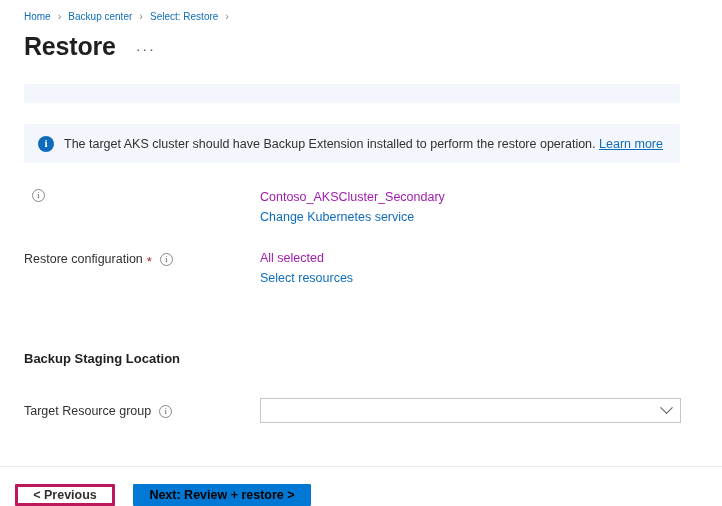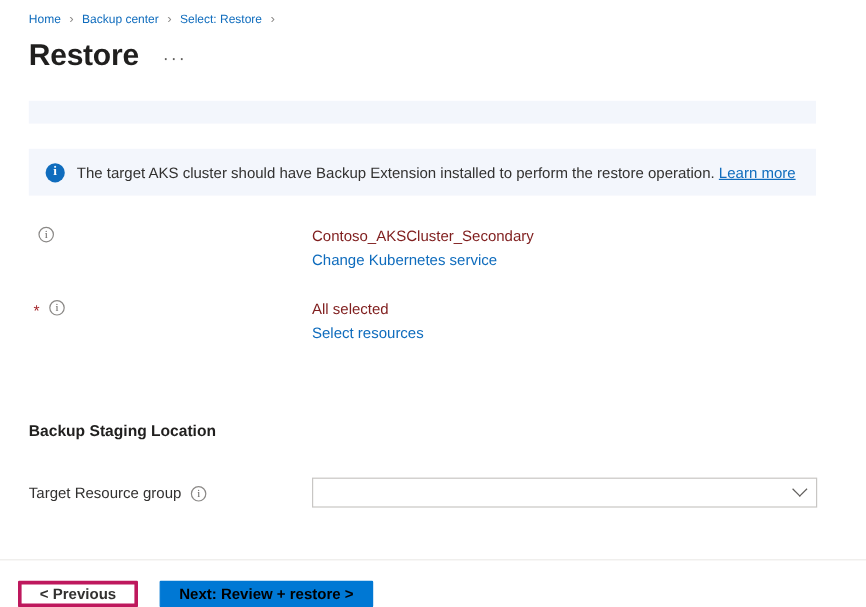--- a/index.html
+++ b/index.html
@@ -161,21 +161,21 @@
     margin-left: 8px;
     line-height: 1;
     cursor: pointer;
   }
   .field-value-col {
     display: flex;
     flex-direction: column;
   }
   .value-text {
     font-size: 12.5px;
-    color: #7f1d1d;
+    color: #a21caf;
     line-height: 19px;
   }
   .value-link {
     font-size: 12.5px;
     color: #0f6cbd;
     text-decoration: none;
     cursor: pointer;
     line-height: 21px;
   }
 
@@ -291,20 +291,21 @@
     <span class="info-icon-outline">i</span>
   </div>
   <div class="field-value-col">
     <span class="value-text">Contoso_AKSCluster_Secondary</span>
     <span class="value-link">Change Kubernetes service</span>
   </div>
 </div>
 
 <div class="form-row" style="top:249px;">
   <div class="field-label">
+    <span>Restore configuration</span>
     <span class="req-star">*</span>
     <span class="info-icon-outline">i</span>
   </div>
   <div class="field-value-col">
     <span class="value-text">All selected</span>
     <span class="value-link">Select resources</span>
   </div>
 </div>
 
 <div class="section-heading">Backup Staging Location</div>

